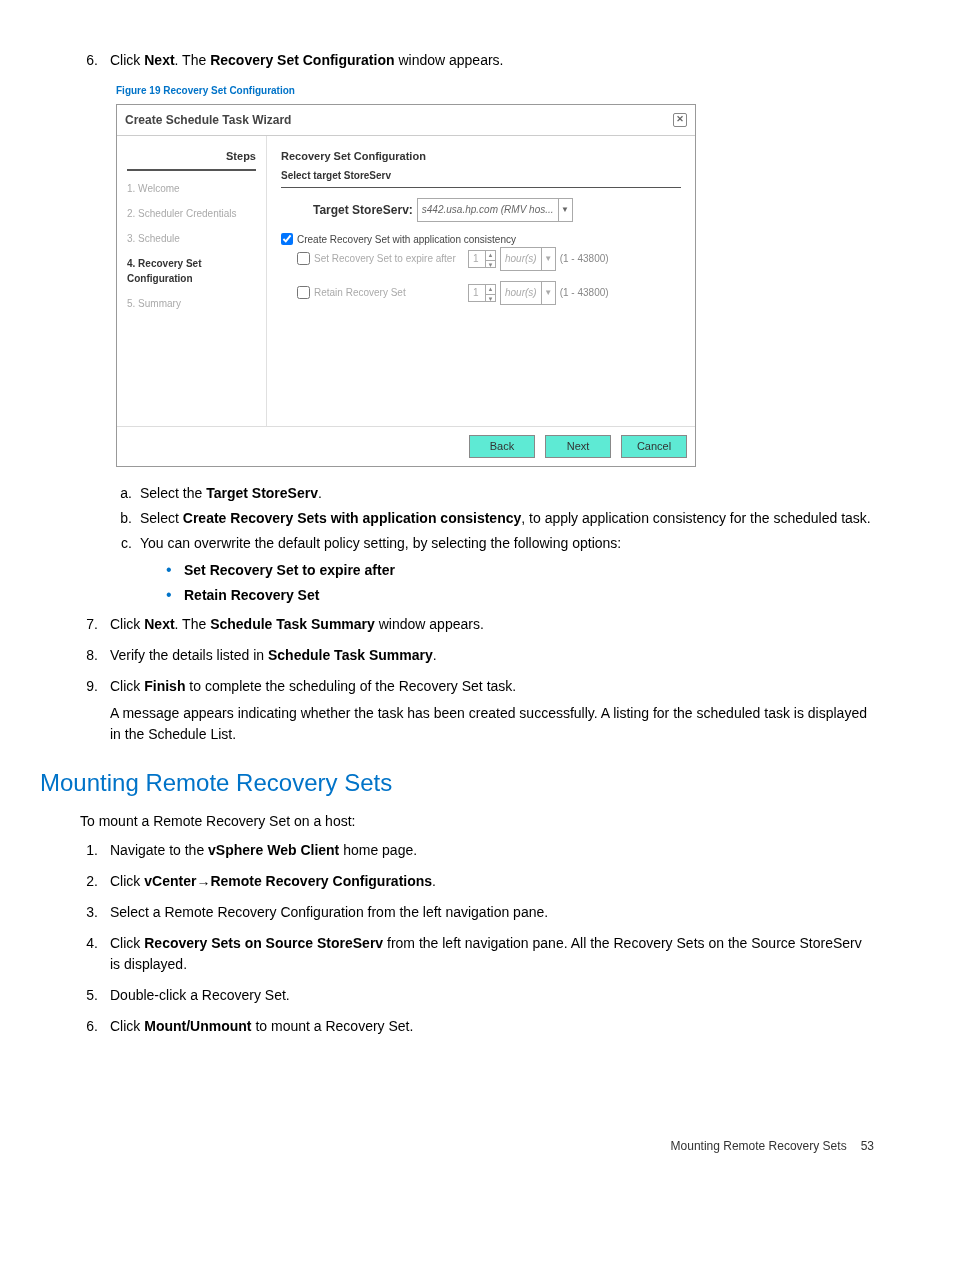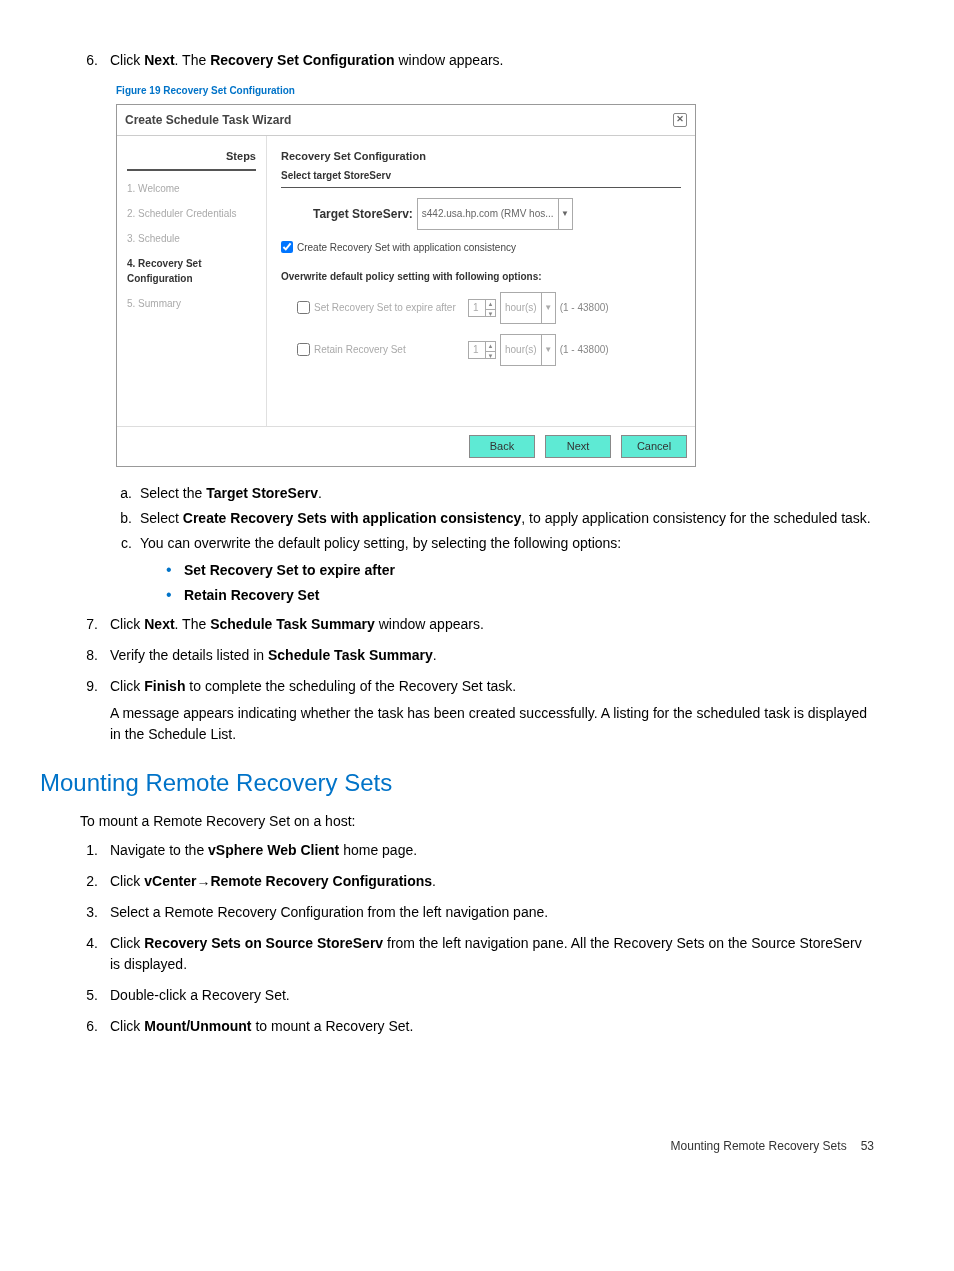--- a/index.html
+++ b/index.html
@@ -50,21 +50,21 @@
   .wizard-steps hr { border: none; border-top: 2px solid #555; margin-bottom: 10px; }
   .wizard-steps .wstep { color: #aaa; margin-bottom: 10px; font-size: 10px; }
   .wizard-steps .wstep.active { color: #333; font-weight: bold; }
   .wizard-main { flex: 1; padding: 12px 14px; }
   .wizard-main h4 { font-size: 11px; margin-bottom: 3px; font-weight: bold; }
   .wizard-main .sub { font-size: 10px; font-weight: bold; margin-bottom: 10px; border-bottom: 1px solid #555; padding-bottom: 4px;}
   .wizard-row { display: flex; align-items: center; margin-bottom: 10px; gap: 4px; font-size: 10px; color: #888;}
   .wizard-row .lbl { color: #333; font-weight: bold; font-size: 12px; margin-left: 16px;}
   .wizard-select {
     border: 1px solid #aaa; padding: 1px 18px 1px 4px; font-size: 10px; position: relative;
-    display: inline-flex; align-items: center; height:32px; color:#666;
+    display: inline-flex; align-items: center; height:24px; color:#666;font-style:italic;
   }
   .wizard-select .arrow { position: absolute; right: 0; top: 0; bottom: 0; width: 14px; border-left: 1px solid #aaa; display:flex; align-items:center; justify-content:center; font-size:8px;}
   .wizard-check { display: flex; align-items: center; gap: 4px; font-size: 10px; color: #444;}
   .wizard-check input { width: 12px; height: 12px; }
   .spinner { border:1px solid #aaa; width:28px; height:18px; display:inline-flex; align-items:center; padding-left:4px; position:relative; color:#aaa;}
   .spinner .sp-btns { position:absolute; right:0; top:0; bottom:0; width:10px; border-left:1px solid #aaa; font-size:6px; display:flex; flex-direction:column;}
   .spinner .sp-btns span{flex:1; display:flex; align-items:center; justify-content:center; color:#888;}
   .spinner .sp-btns span:first-child{border-bottom:1px solid #aaa;}
   .overwrite-hdr { font-size: 10px; font-weight: bold; color: #333; margin-top: 14px; margin-bottom: 8px;}
   .wizard-footer {
@@ -128,21 +128,20 @@
           <span class="lbl">Target StoreServ:</span>
           <span class="wizard-select">
             <span>s442.usa.hp.com (RMV hos...</span>
             <span class="arrow">▼</span>
           </span>
         </div>
         <div class="wizard-check">
           <input type="checkbox" checked="" style="">
           <span>Create Recovery Set with application consistency</span>
         </div>
-        <div class="overwrite-hdr">Overwrite default policy setting with following options:</div>
         <div class="wizard-row" style="margin-left:16px;">
           <input type="checkbox" style="">
           <span style="width:150px;color:#aaa;">Set Recovery Set to expire after</span>
           <span class="spinner">
               <span>1</span>
               <span class="sp-btns">
                 <span>▲</span>
                 <span>▼</span>
               </span>
             </span>

